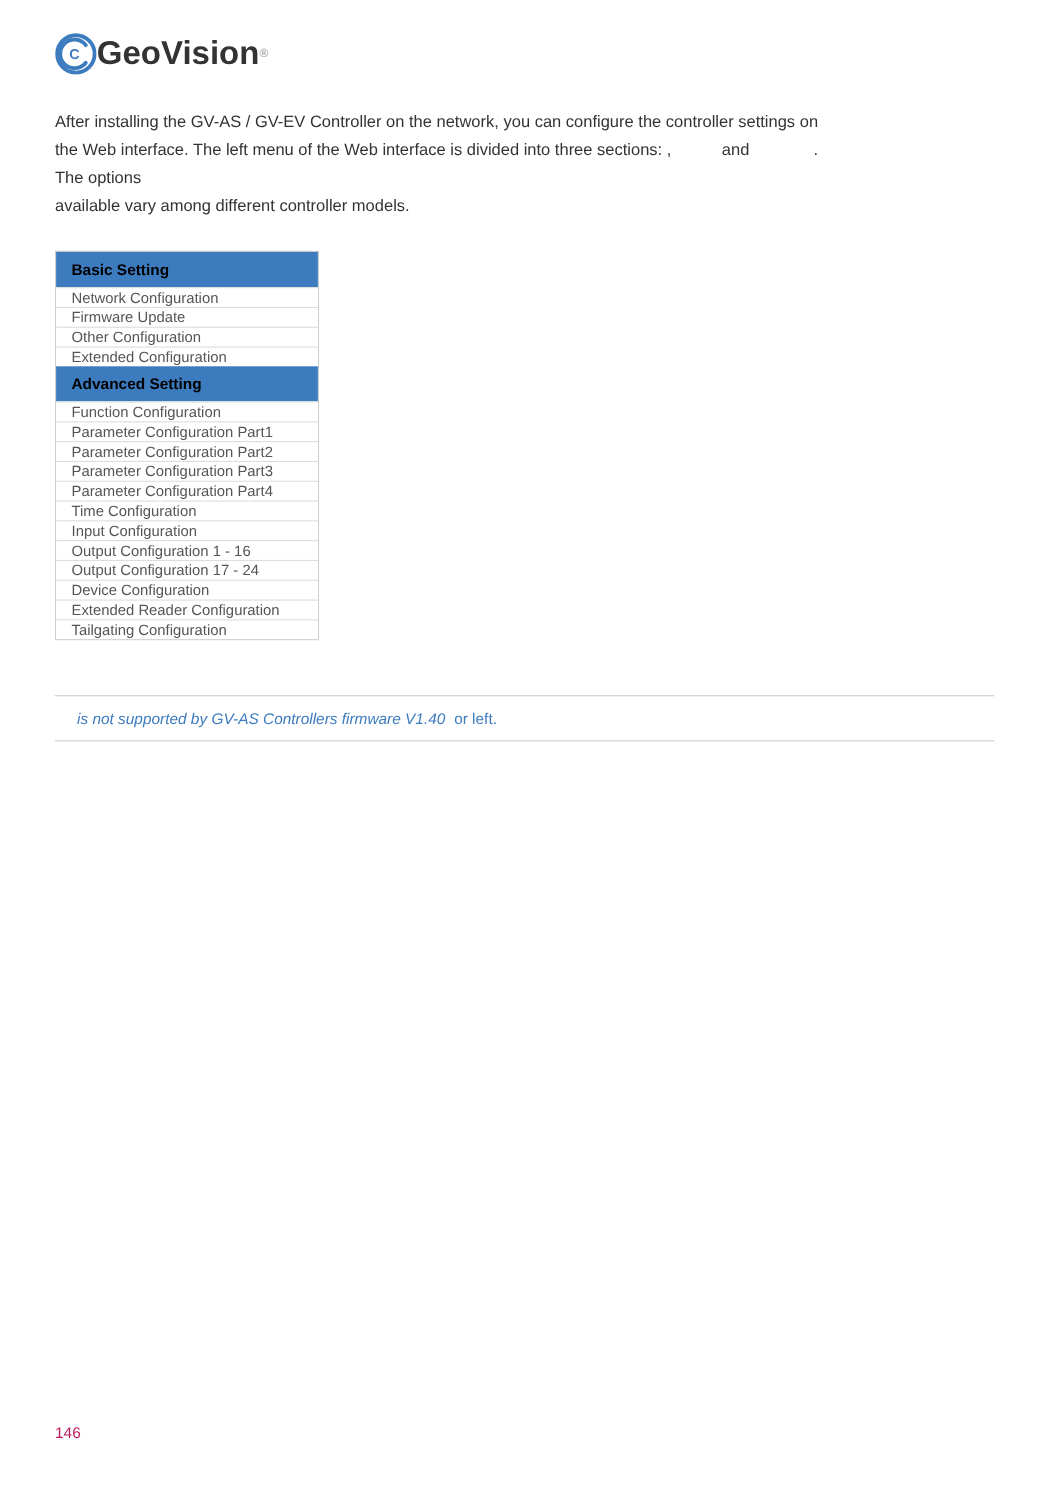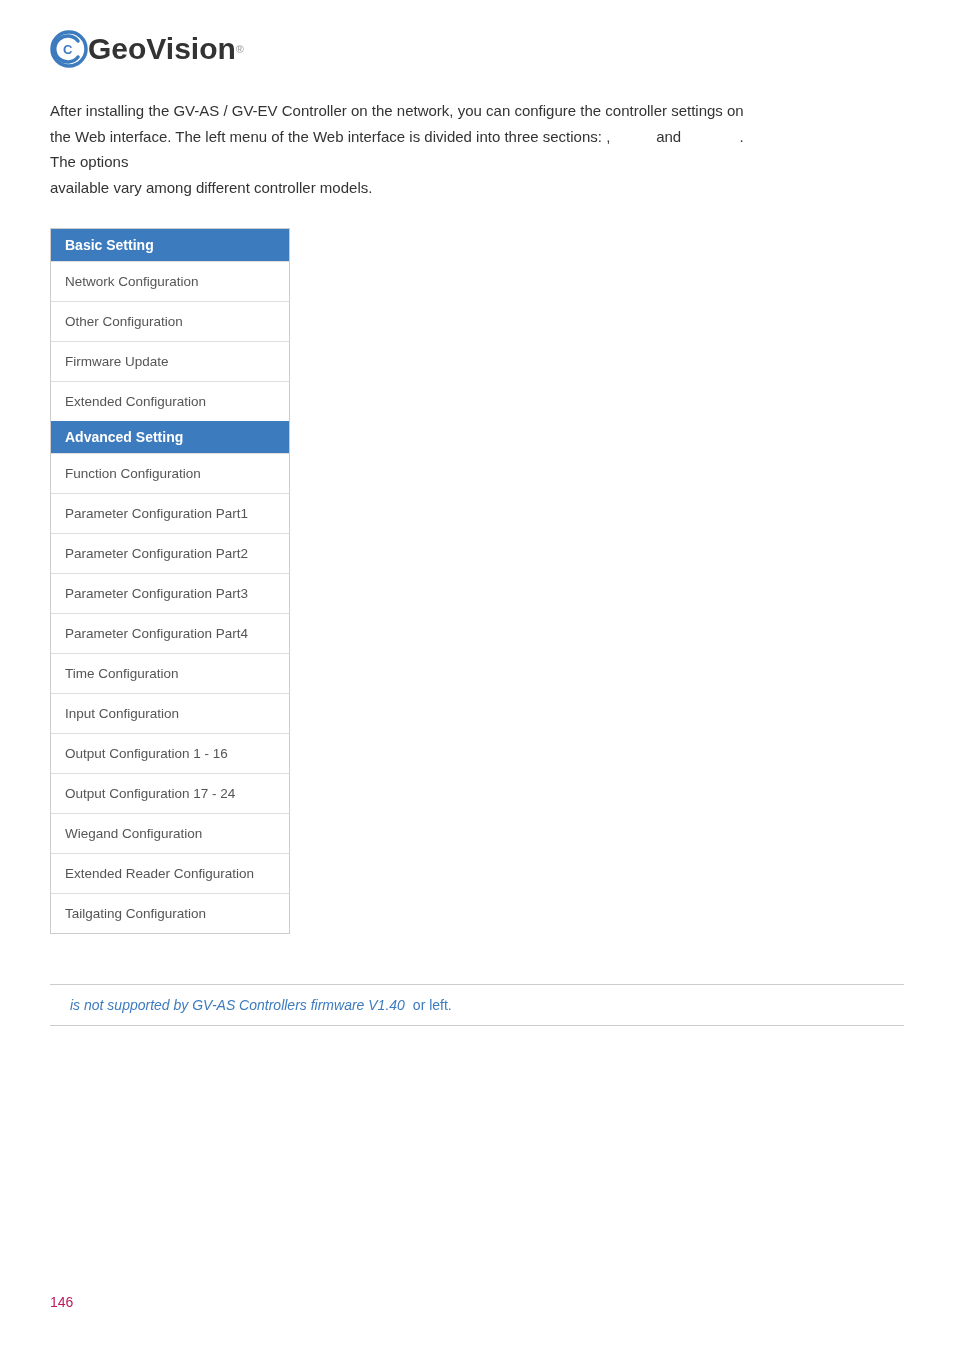--- a/index.html
+++ b/index.html
@@ -40,28 +40,28 @@
 
     
     .menu-box {
       border: 1px solid #ccc;
       display: inline-block;
       min-width: 240px;
       margin-bottom: 40px;
     }
     .menu-section-header {
       background-color: #3d7bbf;
-      color: #ffffff;
+      color: #000000;
       font-weight: bold;
       font-size: 14px;
       padding: 8px 14px;
     }
     .menu-item {
       border-top: 1px solid #ddd;
-      padding: 12px 14px;
+      padding: 1px 14px;
       font-size: 13.5px;
       color: #555;
       cursor: pointer;
       background: #fff;
     }
 
     
     .note-box {
       border-top: 1px solid #ccc;
       border-bottom: 1px solid #ccc;
@@ -132,24 +132,24 @@
 <div class="menu-box">
 
   
   <div class="menu-section-header">
     <span>Basic Setting</span>
   </div>
   <div class="menu-item">
     <span>Network Configuration</span>
   </div>
   <div class="menu-item">
+    <span>Firmware Update</span>
+  </div>
+  <div class="menu-item">
     <span>Other Configuration</span>
-  </div>
-  <div class="menu-item">
-    <span>Firmware Update</span>
   </div>
   <div class="menu-item">
     <span>Extended Configuration</span>
   </div>
 
   
   <div class="menu-section-header">
     <span>Advanced Setting</span>
   </div>
   <div class="menu-item">
@@ -173,21 +173,21 @@
   <div class="menu-item">
     <span>Input Configuration</span>
   </div>
   <div class="menu-item">
     <span>Output Configuration 1 - 16</span>
   </div>
   <div class="menu-item">
     <span>Output Configuration 17 - 24</span>
   </div>
   <div class="menu-item">
-    <span>Wiegand Configuration</span>
+    <span>Device Configuration</span>
   </div>
 
   
   <div class="menu-item">
     <span>Extended Reader Configuration</span>
   </div>
   <div class="menu-item">
     <span>Tailgating Configuration</span>
   </div>
 

